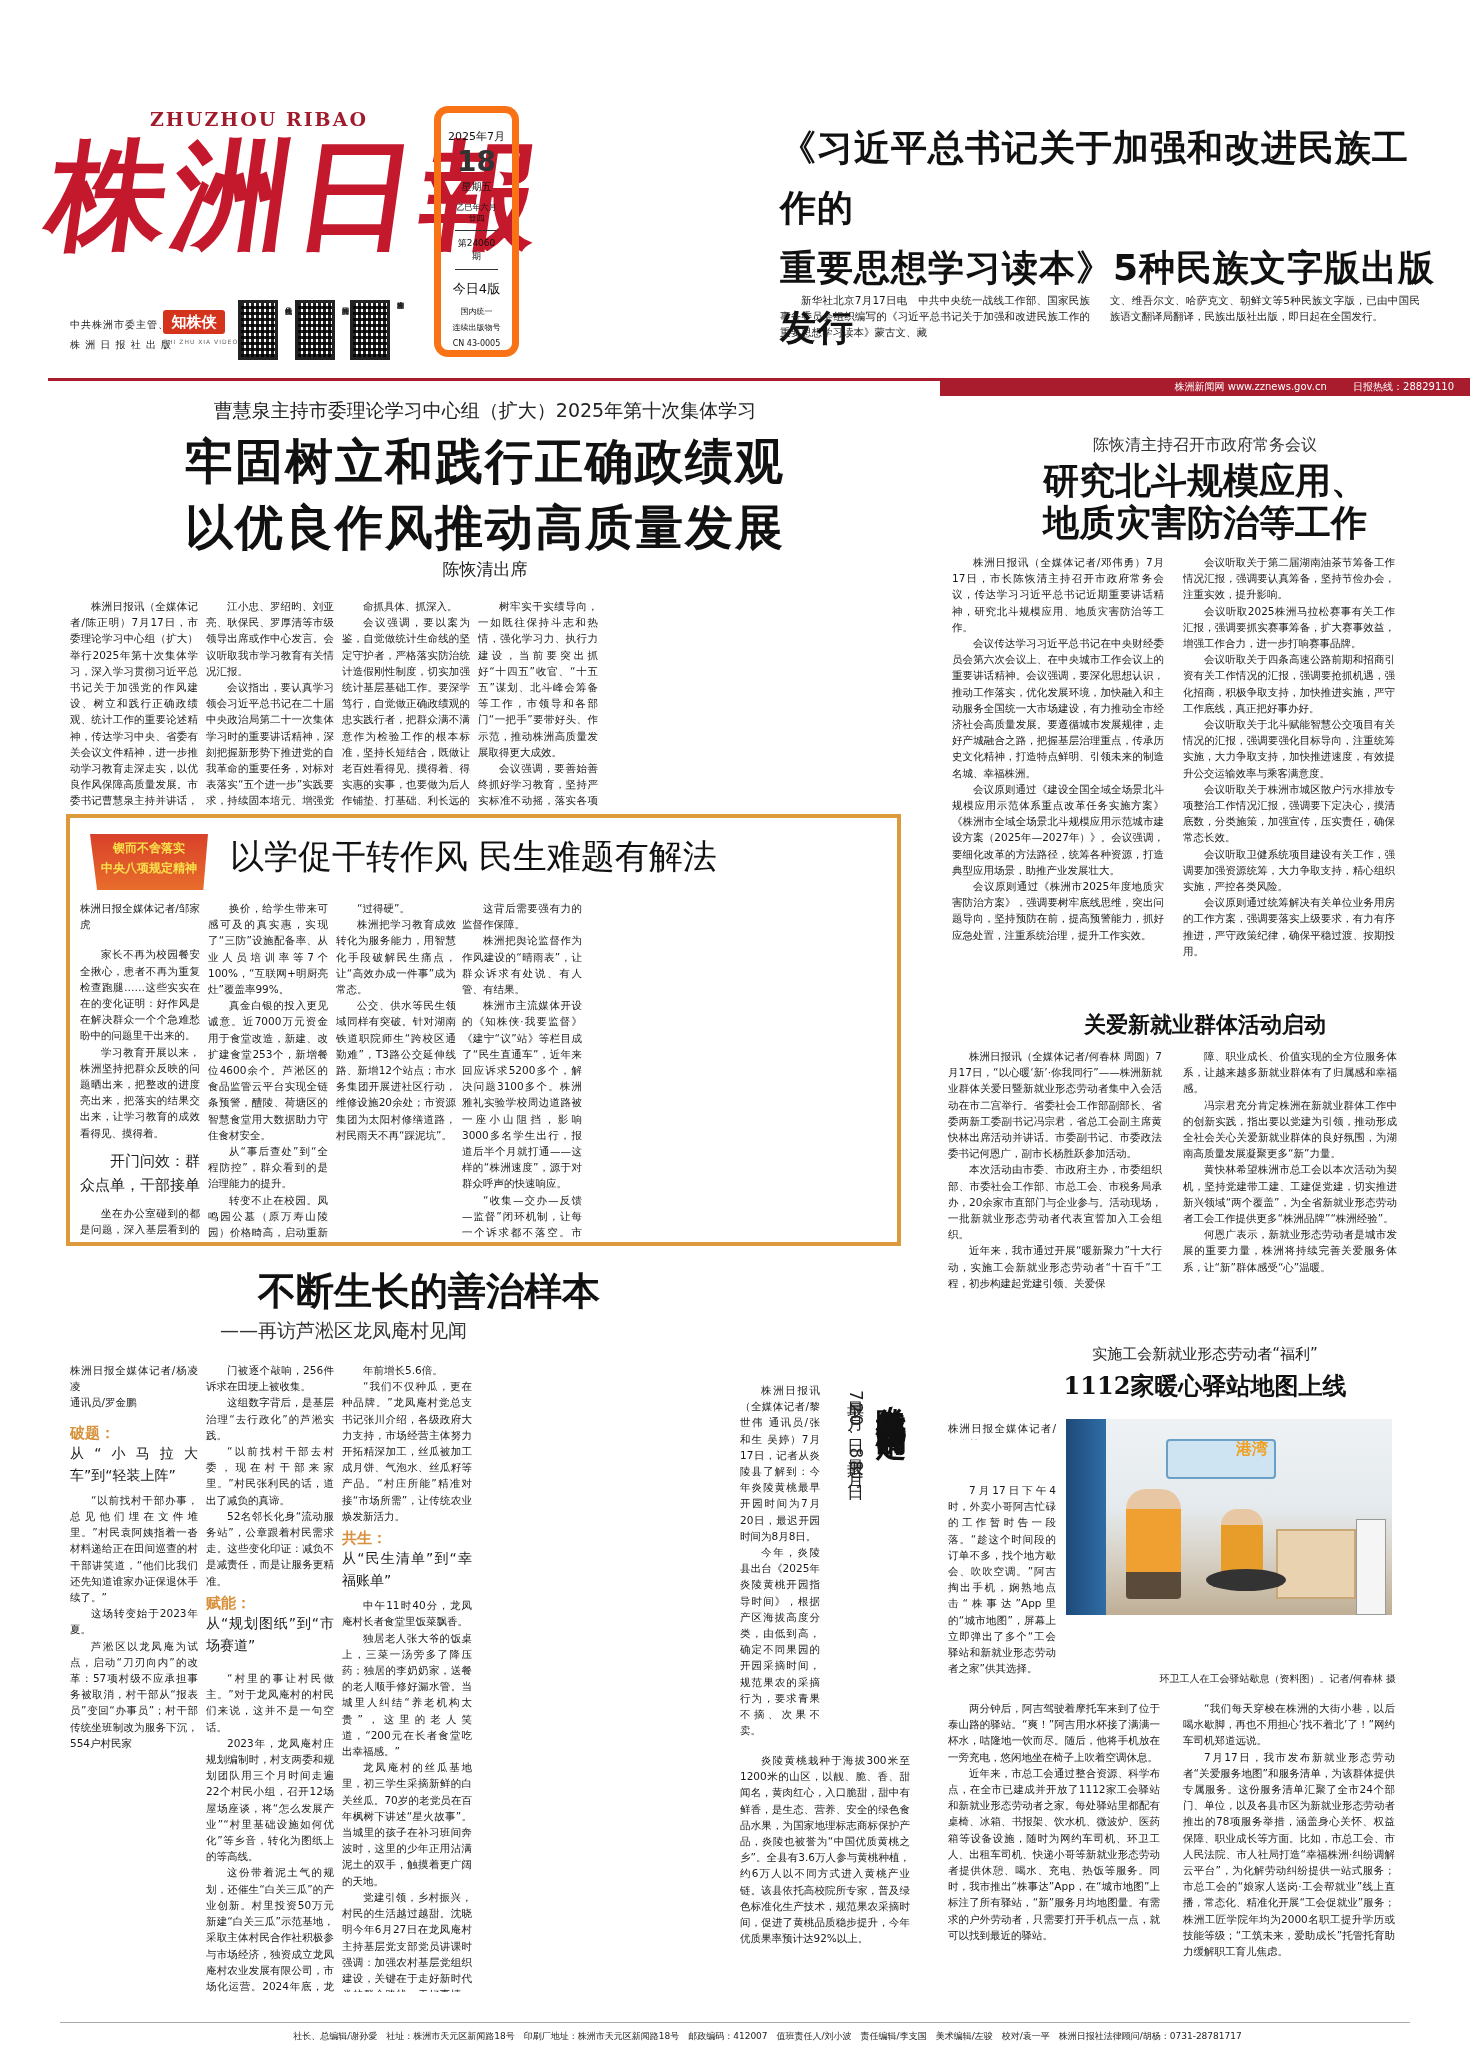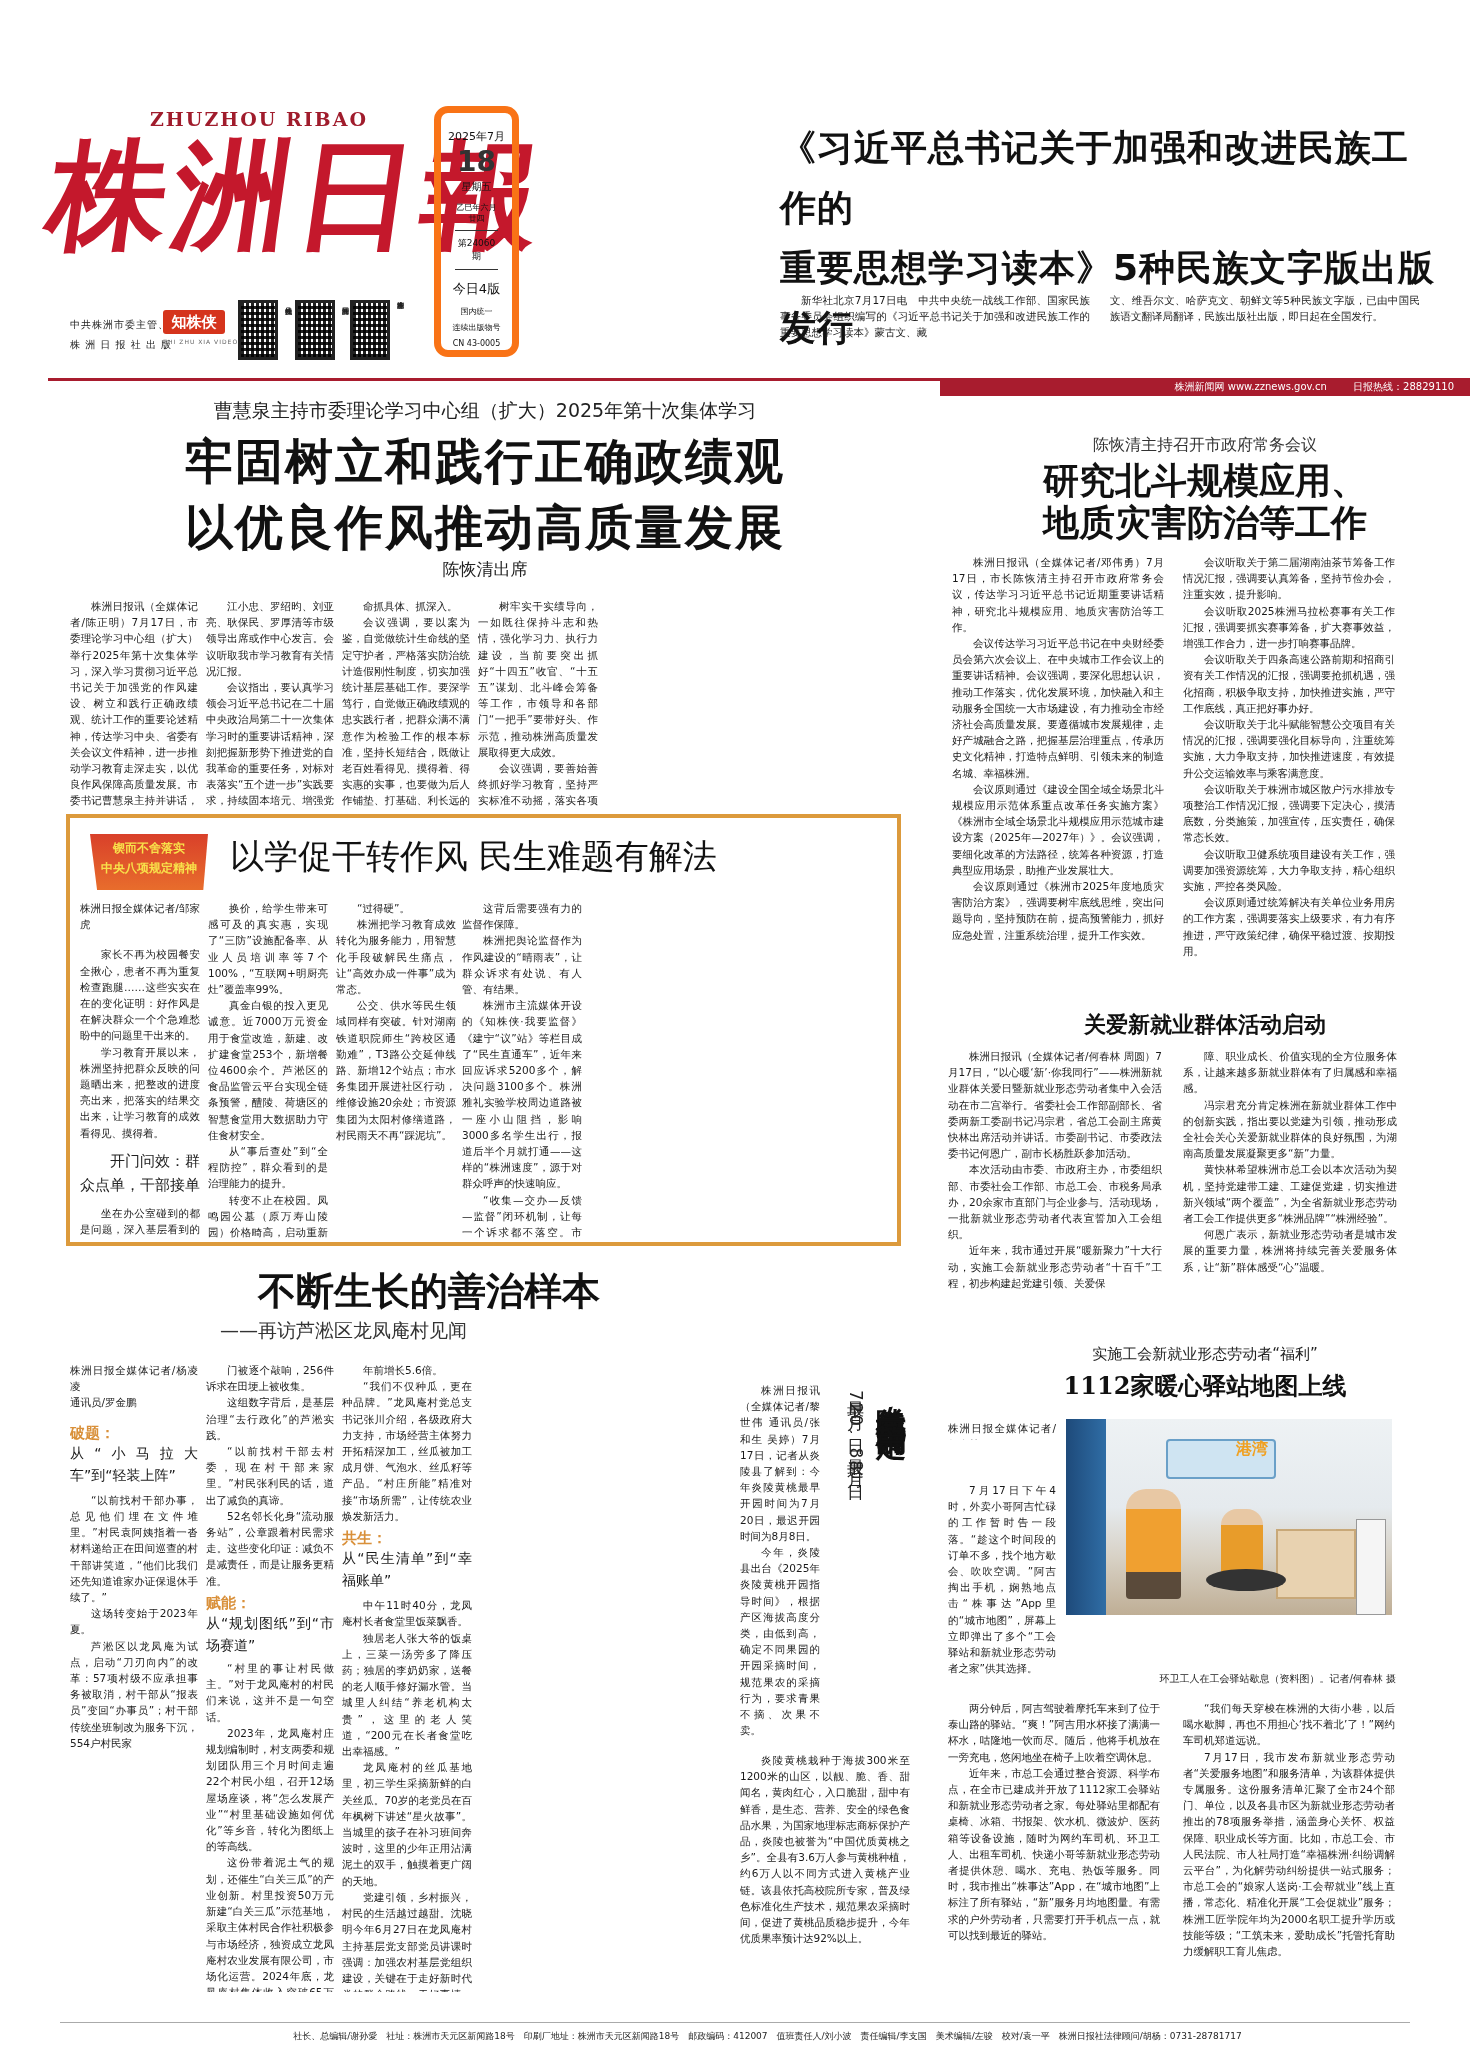--- a/index.html
+++ b/index.html
@@ -287,21 +287,21 @@
     </div>
 </div>
 <div class="col body-text" style="left:206px; top:1362px; width:128px; height:630px;">
   <div class="paras">
       <p>门被逐个敲响，256件诉求在田埂上被收集。</p>
       <p>这组数字背后，是基层治理“去行政化”的芦淞实践。</p>
       <p>“以前找村干部去村委，现在村干部来家里。”村民张利民的话，道出了减负的真谛。</p>
       <p>52名邻长化身“流动服务站”，公章跟着村民需求走。这些变化印证：减负不是减责任，而是让服务更精准。</p>
     </div>
   <div style="margin-top:6px;"><span class="tag-red">赋能：</span></div>
-  <div style="font-size:14px; line-height:22px; margin-bottom:4px;">从“规划图纸”到“市场赛道”</div>
+  <div style="font-size:14px; line-height:22px; margin-bottom:14px;">从“规划图纸”到“市场赛道”</div>
   <div class="paras">
       <p>“村里的事让村民做主。”对于龙凤庵村的村民们来说，这并不是一句空话。</p>
       <p>2023年，龙凤庵村庄规划编制时，村支两委和规划团队用三个月时间走遍22个村民小组，召开12场屋场座谈，将“怎么发展产业”“村里基础设施如何优化”等乡音，转化为图纸上的等高线。</p>
       <p>这份带着泥土气的规划，还催生“白关三瓜”的产业创新。村里投资50万元新建“白关三瓜”示范基地，采取主体村民合作社积极参与市场经济，独资成立龙凤庵村农业发展有限公司，市场化运营。2024年底，龙凤庵村集体收入突破65万元，较两</p>
     </div>
 </div>
 <div class="col body-text" style="left:342px; top:1362px; width:130px; height:630px;">
   <div class="paras">
       <p>年前增长5.6倍。</p>
       <p>“我们不仅种瓜，更在种品牌。”龙凤庵村党总支书记张川介绍，各级政府大力支持，市场经营主体努力开拓精深加工，丝瓜被加工成月饼、气泡水、丝瓜籽等产品。“村庄所能”精准对接“市场所需”，让传统农业焕发新活力。</p>

